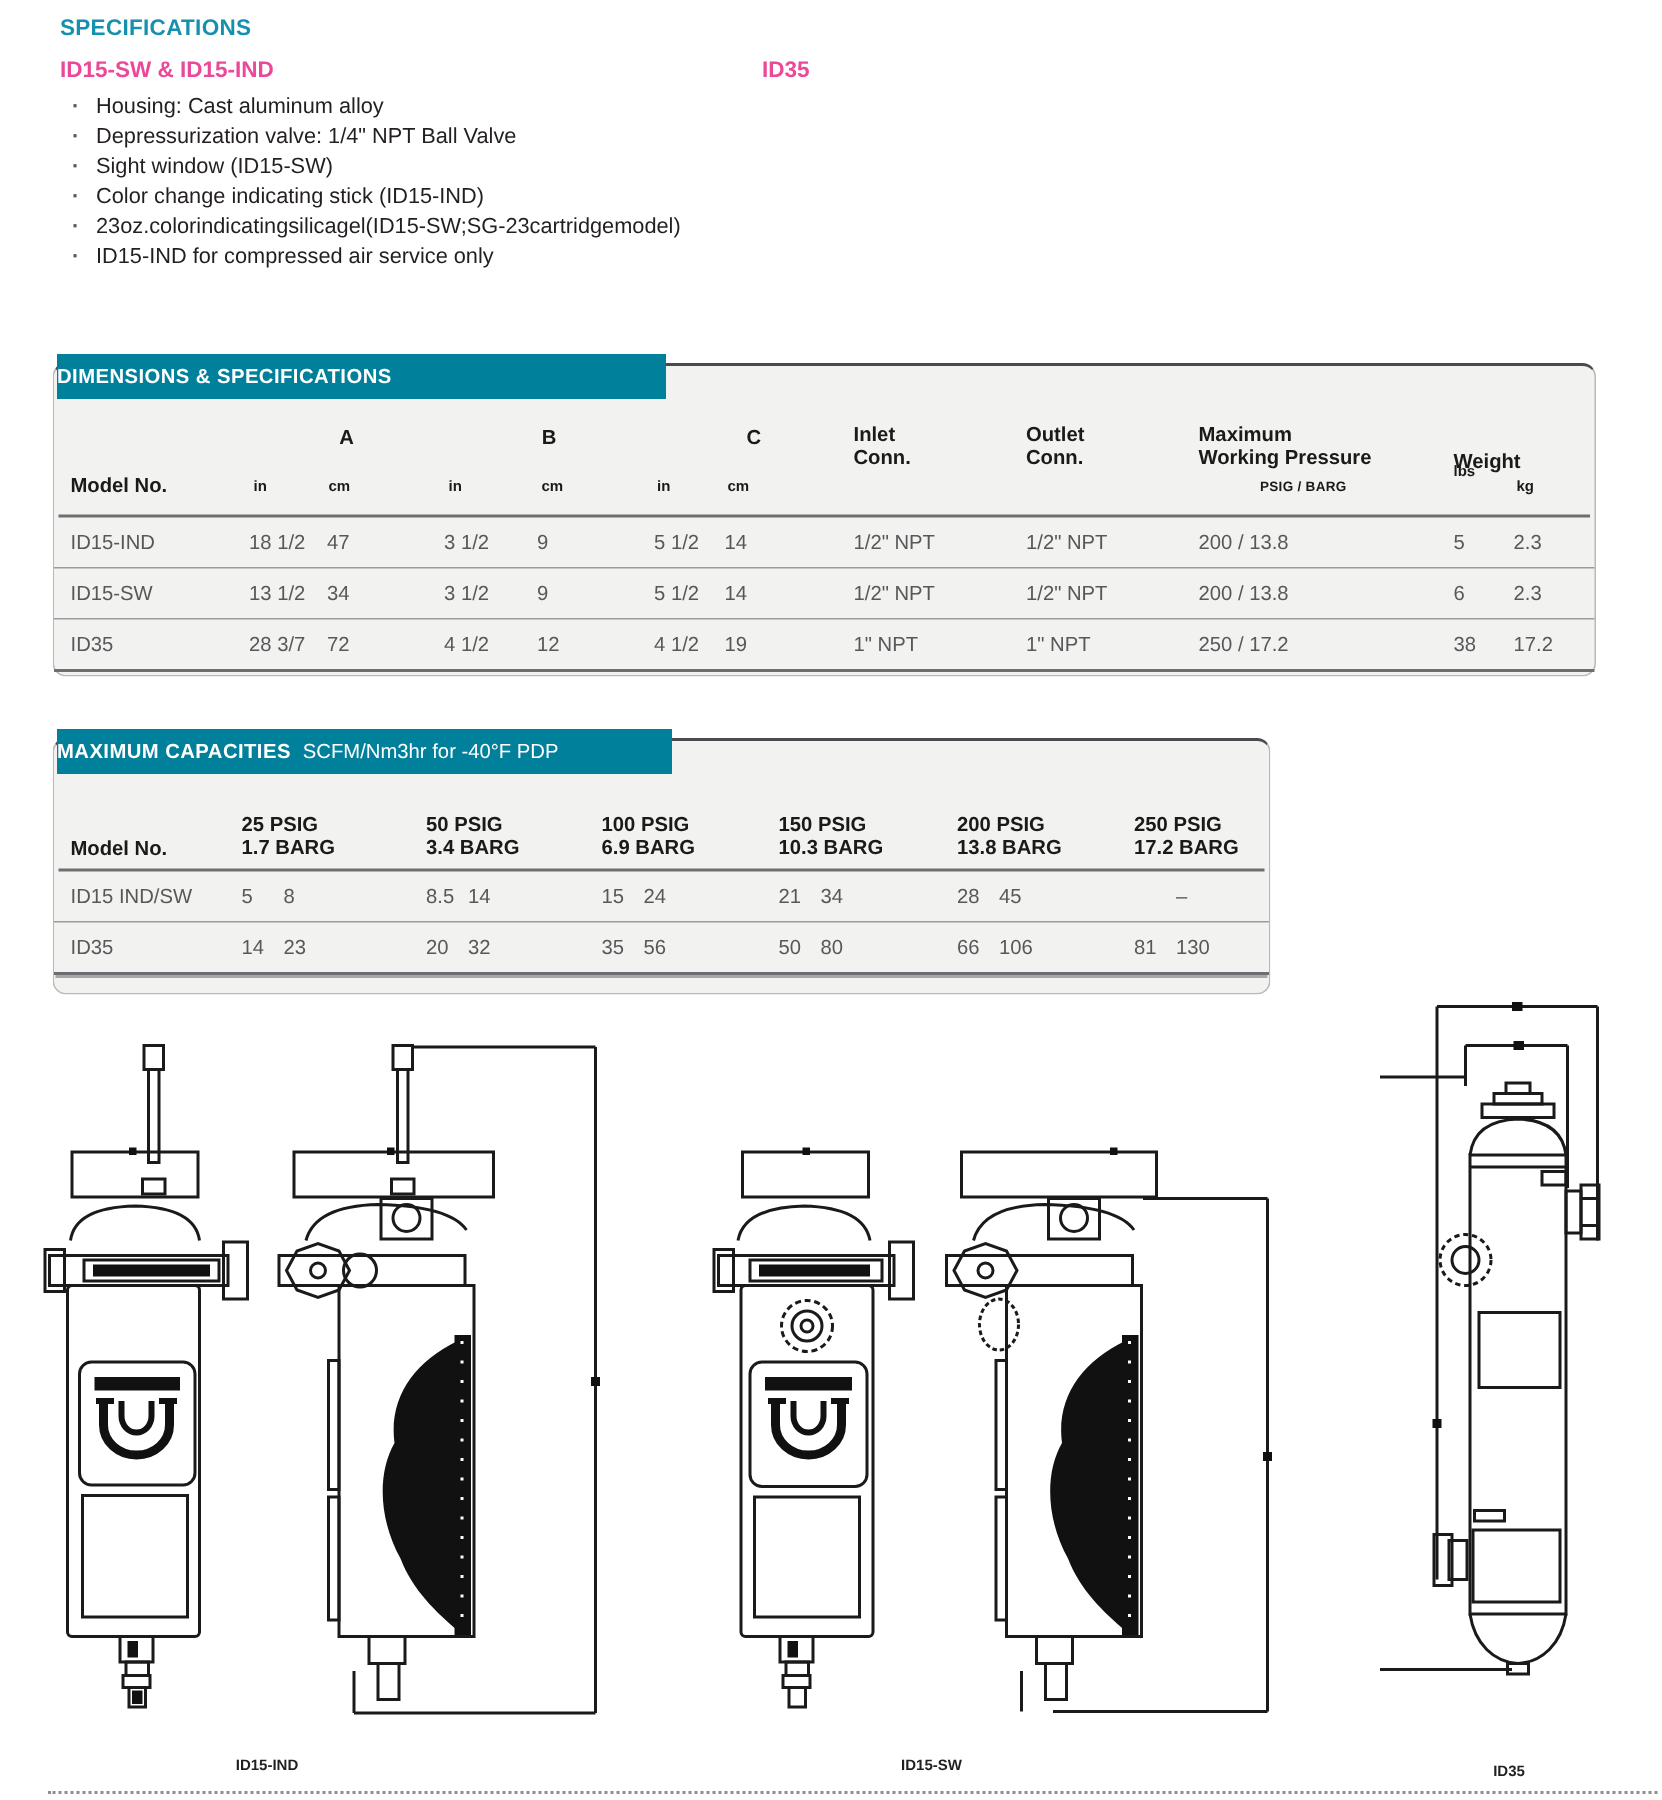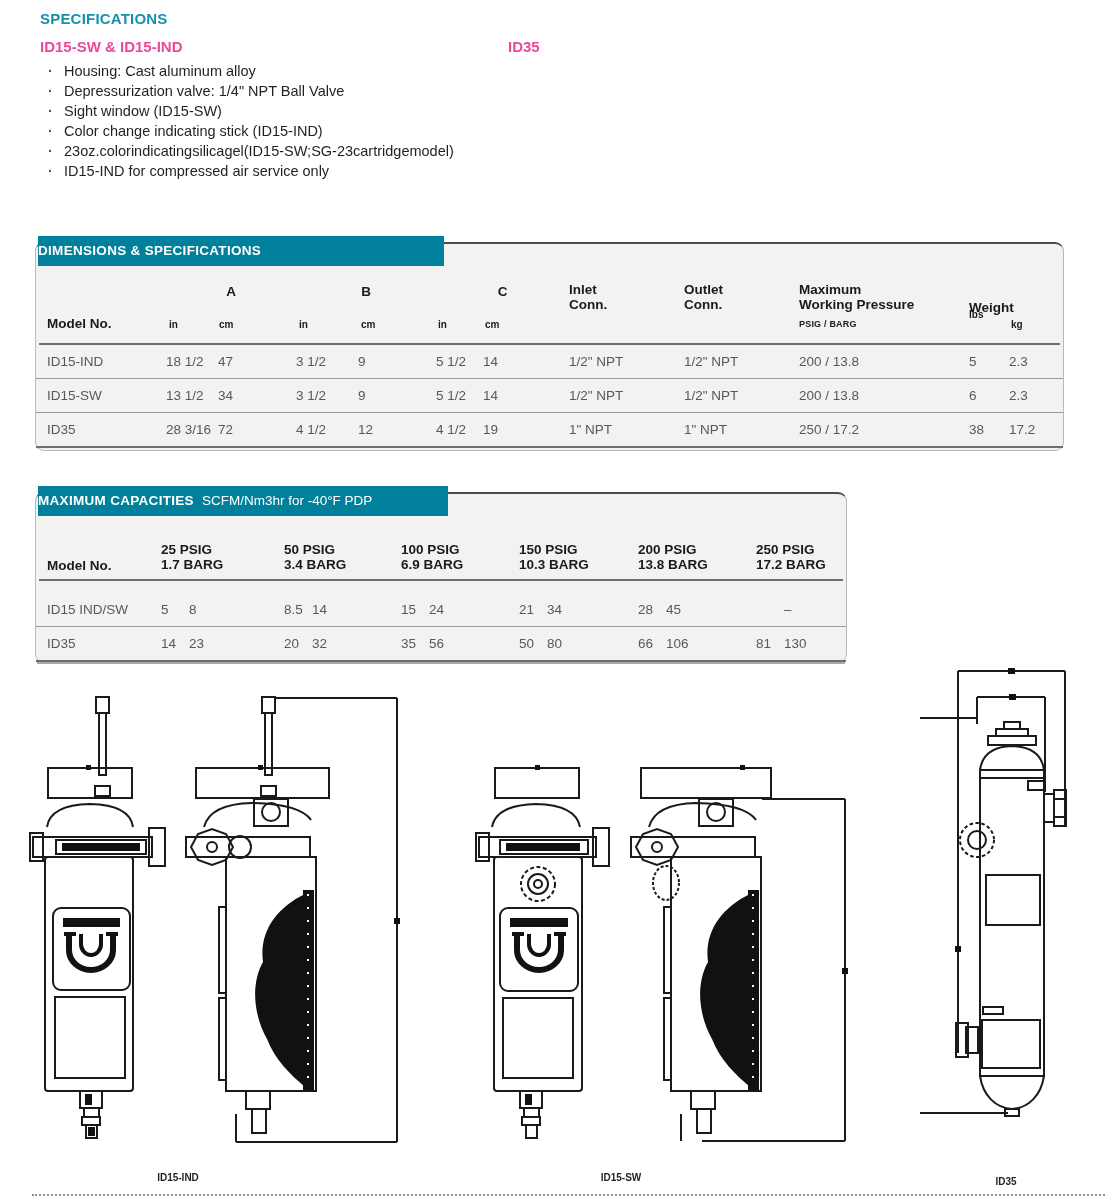--- a/index.html
+++ b/index.html
@@ -38,21 +38,21 @@
   .dims-row .cell:first-child{padding-left:11px;}
   #dims .rows{top:101px;border-bottom:2px solid #6d6e70;}
   .dims-row + .dims-row{border-top:1px solid #9b9b9b;}
   #dims-divider{position:absolute;left:3px;right:3px;top:99px;border-top:2px solid #6d6e70;}
 
   
   #caps{left:35px;top:492px;width:810px;height:168px;}
   .caps-row{display:grid;grid-template-columns:125px 123px 117px 118px 119px 118px 90px;
             height:33px;align-items:center;}
   .caps-row .cell:first-child{padding-left:11px;}
-  #caps .rows{top:87px;border-bottom:2px solid #6d6e70;box-shadow:0 3px 0 -1px #a8a8a6;margin-top:12px;}
+  #caps .rows{top:87px;border-bottom:2px solid #6d6e70;box-shadow:0 3px 0 -1px #a8a8a6;}
   .caps-row + .caps-row{border-top:1px solid #9b9b9b;}
   #caps-divider{position:absolute;left:3px;right:3px;top:85px;border-top:2px solid #6d6e70;}
   .p1{display:inline-block;width:28px;}
   .p2{display:inline-block;}
 
   
   #drawings{position:absolute;left:0;top:668px;}
   .fig-label{position:absolute;font-size:10px;font-weight:bold;color:#231f20;width:90px;text-align:center;}
   #dotted-rule{position:absolute;left:32px;top:1194px;width:1073px;border-top:2px dotted #8f8f8d;}
   svg .ln{stroke:#1a1a1a;stroke-width:2;fill:none;}
@@ -94,21 +94,21 @@
       <div>Conn.</div>
     </div>
     <div class="hdr hdr-13" style="left:648px;top:38px">
       <div>Outlet</div>
       <div>Conn.</div>
     </div>
     <div class="hdr hdr-13" style="left:763px;top:38px">
       <div>Maximum</div>
       <div>Working Pressure</div>
     </div>
-    <div class="hdr hdr-9" style="left:763px;top:75px">PSIG / BARG</div>
+    <div class="hdr hdr-9" style="left:804px;top:75px">PSIG / BARG</div>
     <div class="hdr hdr-13" style="left:933px;top:56px">Weight</div>
     <div class="hdr hdr-13" style="left:11px;top:72px">Model No.</div>
     <div class="hdr hdr-11" style="left:133px;top:75px">in</div>
     <div class="hdr hdr-11" style="left:183px;top:75px">cm</div>
     <div class="hdr hdr-11" style="left:263px;top:75px">in</div>
     <div class="hdr hdr-11" style="left:325px;top:75px">cm</div>
     <div class="hdr hdr-11" style="left:402px;top:75px">in</div>
     <div class="hdr hdr-11" style="left:449px;top:75px">cm</div>
     <div class="hdr hdr-11" style="left:933px;top:65px">lbs</div>
     <div class="hdr hdr-11" style="left:975px;top:75px">kg</div>
@@ -137,21 +137,21 @@
         <div class="cell">5 1/2</div>
         <div class="cell">14</div>
         <div class="cell">1/2" NPT</div>
         <div class="cell">1/2" NPT</div>
         <div class="cell">200 / 13.8</div>
         <div class="cell">6</div>
         <div class="cell">2.3</div>
       </div>
       <div class="dims-row">
         <div class="cell">ID35</div>
-        <div class="cell">28 3/16</div>
+        <div class="cell">28 3/7</div>
         <div class="cell">72</div>
         <div class="cell">4 1/2</div>
         <div class="cell">12</div>
         <div class="cell">4 1/2</div>
         <div class="cell">19</div>
         <div class="cell">1" NPT</div>
         <div class="cell">1" NPT</div>
         <div class="cell">250 / 17.2</div>
         <div class="cell">38</div>
         <div class="cell">17.2</div>

